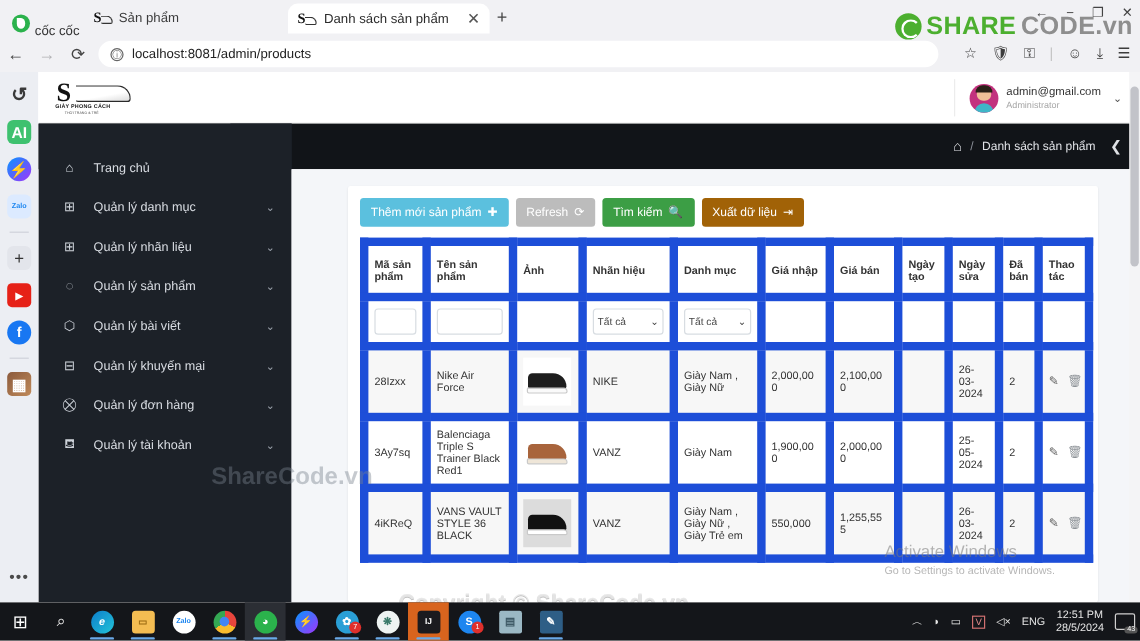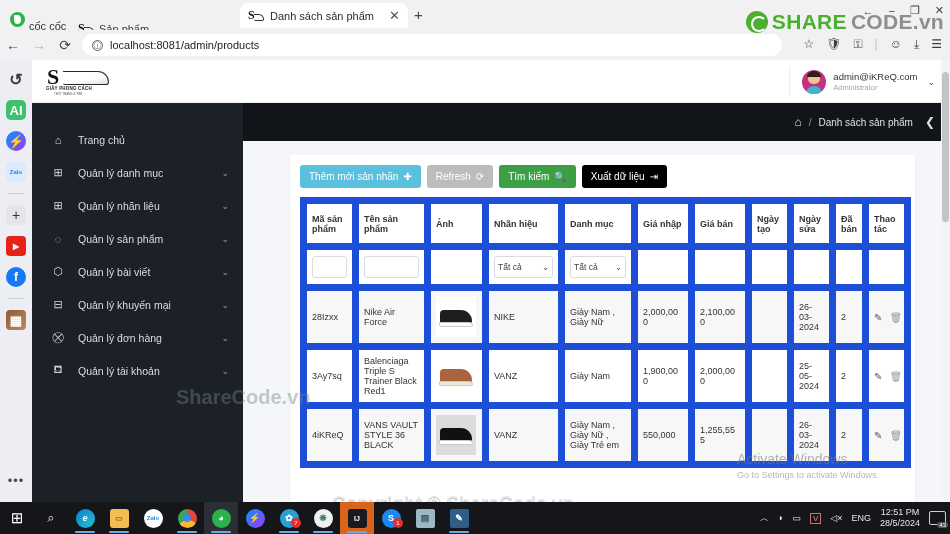--- a/index.html
+++ b/index.html
@@ -25,21 +25,21 @@
     background: #2bb24c; position: relative;
   }
   .cc-mark::after {
     content: ""; position: absolute; left: 4px; top: 3px;
     width: 7px; height: 9px; border-radius: 0 50% 50% 50%;
     background: #fff;
   }
   .cc-name { font-size: 11px; color: #333; margin-top: 13px; }
 
   .pinned-tab {
-    position: absolute; left: 78px; top: 19px; height: 19px;
+    position: absolute; left: 78px; top: 5px; height: 19px;
     display: flex; align-items: center; gap: 6px;
     font-size: 11px; color: #3c3c3c;
   }
   .shoe-ico {
     width: 15px; height: 12px; position: relative; flex: none;
   }
   .shoe-ico::before {
     content: "S"; position: absolute; left: 0; top: -2px;
     font-weight: bold; font-size: 12px; color: #111;
     font-family: "Liberation Serif", serif;
@@ -239,21 +239,21 @@
   .btnbar { display: flex; flex-wrap: wrap; gap: 6px; margin-bottom: 9px; }
   .btn {
     border: none; border-radius: 3px; color: #fff;
     font-size: 10px; font-family: "Liberation Sans", sans-serif;
     padding: 6px 9px; cursor: pointer;
     display: inline-flex; align-items: center; gap: 5px;
   }
   .btn-add { background: #5bc0de; }
   .btn-refresh { background: #bcbcbc; }
   .btn-search { background: #3c9e45; }
-  .btn-export { background: #000000; text-align: center; }
+  .btn-export { background: #a16207; text-align: center; }
   .btn i { font-style: normal; font-size: 10px; }
 
   table.grid { width: 100%; border-collapse: collapse; table-layout: fixed; }
   table.grid th, table.grid td {
     border: 7px solid #1d4ed8; font-size: 9px; color: #333;
     padding: 6px 5px; vertical-align: middle; word-wrap: break-word;
   }
   table.grid th {
     font-weight: bold; text-align: left; background: #fff; height: 46px;
   }
@@ -462,21 +462,21 @@
         <div class="brand-shoe"></div>
         <div class="brand-sub">GIÀY PHONG CÁCH</div>
         <div class="brand-sub2">THỜI TRANG &amp; TRẺ</div>
       </div>
 
       <div class="user-box">
         <div class="avatar">
             <i></i>
           </div>
         <div>
-          <div class="user-email">admin@iKReQ.com</div>
+          <div class="user-email">admin@gmail.com</div>
           <div class="user-role">Administrator</div>
         </div>
         <div class="user-caret">⌄</div>
       </div>
     </div>
 
     <div class="dark-strip"></div>
     <div class="burger-zone">
       <span class="burger">☰</span>
     </div>
@@ -528,21 +528,21 @@
         <span class="nav-label">Quản lý tài khoản</span>
         <span class="nav-caret">⌄</span>
       </div>
     </div>
 
     <div class="content">
       <div class="card">
 
         <div class="btnbar">
           <button class="btn btn-add">
-            <span>Thêm mới sản nhãn</span>
+            <span>Thêm mới sản phẩm</span>
             <i>✚</i>
           </button>
           <button class="btn btn-refresh">
             <span>Refresh</span>
             <i>⟳</i>
           </button>
           <button class="btn btn-search">
             <span>Tìm kiếm</span>
             <i>🔍</i>
           </button>

